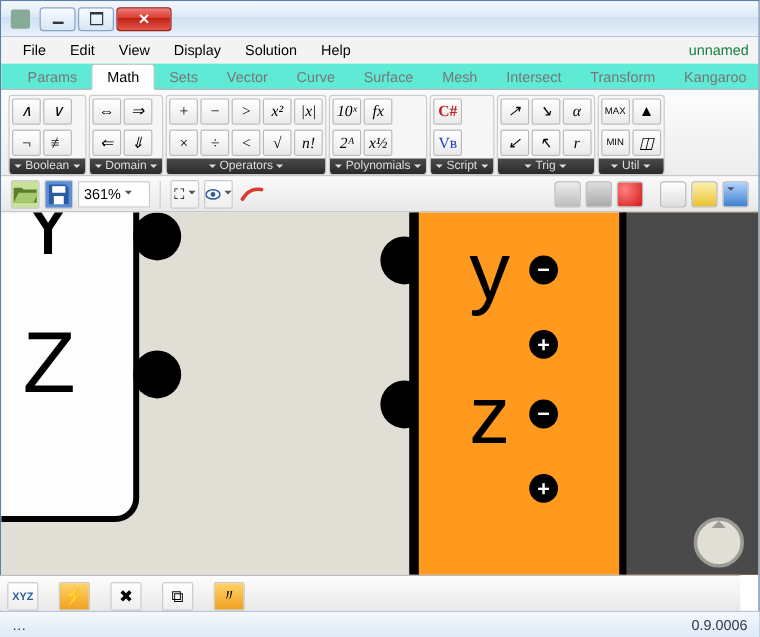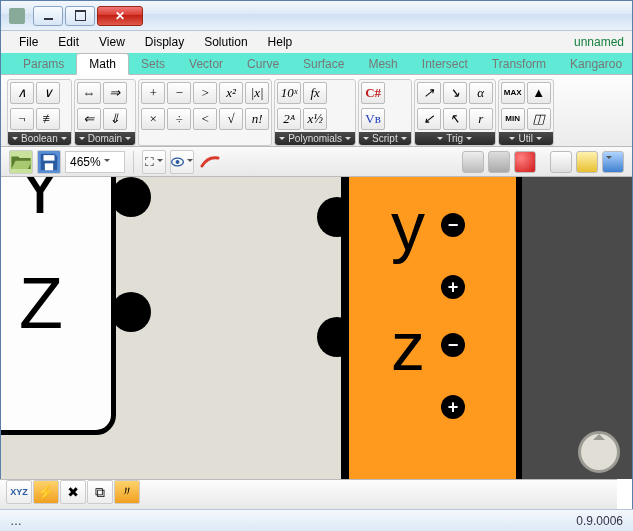--- a/index.html
+++ b/index.html
@@ -44,27 +44,27 @@
 .comp.orange .inner{position:absolute;right:-8px;top:-14px;width:165px;height:430px;background:#4a4a4a;border-radius:26px;border:6px solid #000}
 .grip{position:absolute;width:40px;height:40px;background:#000;border-radius:50%}
 .txt{font-family:"Segoe UI",sans-serif;font-size:72px;position:absolute;color:#000}
 .txt.grey1{left:15px;top:-30px}
 .txt.grey2{left:18px;top:85px}
 .txt.or1{left:390px;top:10px;font-size:68px}
 .txt.or2{left:390px;top:130px;font-size:68px}
 .node-port{position:absolute;width:24px;height:24px;border-radius:50%;background:#000;display:flex;align-items:center;justify-content:center;color:#fff;font-size:18px;font-weight:bold}
 .compass{position:absolute;right:12px;bottom:6px;width:42px;height:42px;border:3px solid #9b9b93;border-radius:50%;background:#e0ded5}
 .compass::before{content:"";position:absolute;left:50%;top:-6px;transform:translateX(-50%);width:0;height:0;border:6px solid transparent;border-bottom-color:#9b9b93}
-.statusbar{position:absolute;bottom:22px;left:0;right:16px;height:30px;background:linear-gradient(#fdfdfd,#e8e8e8);border-top:1px solid #bbb;display:flex;align-items:flex-start;padding:0 6px;gap:1px}
+.statusbar{position:absolute;bottom:22px;left:0;right:16px;height:30px;background:linear-gradient(#fdfdfd,#e8e8e8);border-top:1px solid #bbb;display:flex;align-items:flex-end;padding:0 6px;gap:17px}
 .sb-btn{width:26px;height:24px;border:1px solid #ccc;border-radius:2px;background:linear-gradient(#fff,#eee);display:flex;align-items:center;justify-content:center;font-size:14px}
 .footer{position:absolute;bottom:0;left:0;right:0;height:22px;background:linear-gradient(#f4f8fc,#dde9f7);border-top:1px solid #b6c6d8;display:flex;align-items:center;padding:0 10px;color:#334;font-size:11px}
 .footer .ver{margin-left:auto}
 .dd::after{content:"";display:inline-block;width:0;height:0;border:3px solid transparent;border-top-color:#555;margin-left:3px;vertical-align:middle}
 .eyebtn svg{width:20px;height:14px}
-.minmax{font-family:sans-serif;font-style:normal;font-size:8px;font-weight:bold;line-height:8px;text-align:left}
+.minmax{font-family:sans-serif;font-style:normal;font-size:8px;font-weight:normal;line-height:8px;text-align:left}
 </style>
 </head>
 <body>
 
 <div class="titlebar">
   <div class="title-icon"></div>
   <div class="winbtns">
     <div class="winbtn min"></div>
     <div class="winbtn max"></div>
     <div class="winbtn close"></div>
@@ -125,20 +125,21 @@
         <div class="rbtn">x²</div>
         <div class="rbtn">|x|</div>
       </div>
       <div class="rrow">
         <div class="rbtn">×</div>
         <div class="rbtn">÷</div>
         <div class="rbtn">&lt;</div>
         <div class="rbtn">√</div>
         <div class="rbtn">n!</div>
       </div>
+      <div class="rlabel">Operators</div>
     </div>
     <div class="rgroup">
       <div class="rrow">
         <div class="rbtn">10ˣ</div>
         <div class="rbtn">fx</div>
       </div>
       <div class="rrow">
         <div class="rbtn">2ᴬ</div>
         <div class="rbtn">x½</div>
       </div>
@@ -187,21 +188,21 @@
       </svg>
     </div>
   <div class="tbtn save">
       <svg viewBox="0 0 16 16">
         <path fill="#2a5aa0" d="M2 2h10l2 2v10H2z"></path>
         <rect x="4" y="3" width="8" height="4" fill="#fff"></rect>
         <rect x="5" y="9" width="6" height="5" fill="#fff"></rect>
       </svg>
     </div>
   <div class="zoom dd">
-      <span>465%</span>
+      <span>361%</span>
     </div>
   <div class="sep"></div>
   <div class="tbtn dd">⛶</div>
   <div class="tbtn dd eyebtn">
       <svg viewBox="0 0 20 14">
         <ellipse cx="10" cy="7" rx="9" ry="6" fill="none" stroke="#2a5aa0" stroke-width="2"></ellipse>
         <circle cx="10" cy="7" r="3" fill="#2a5aa0"></circle>
       </svg>
     </div>
   <div class="tbtn" style="border:none;background:none">

